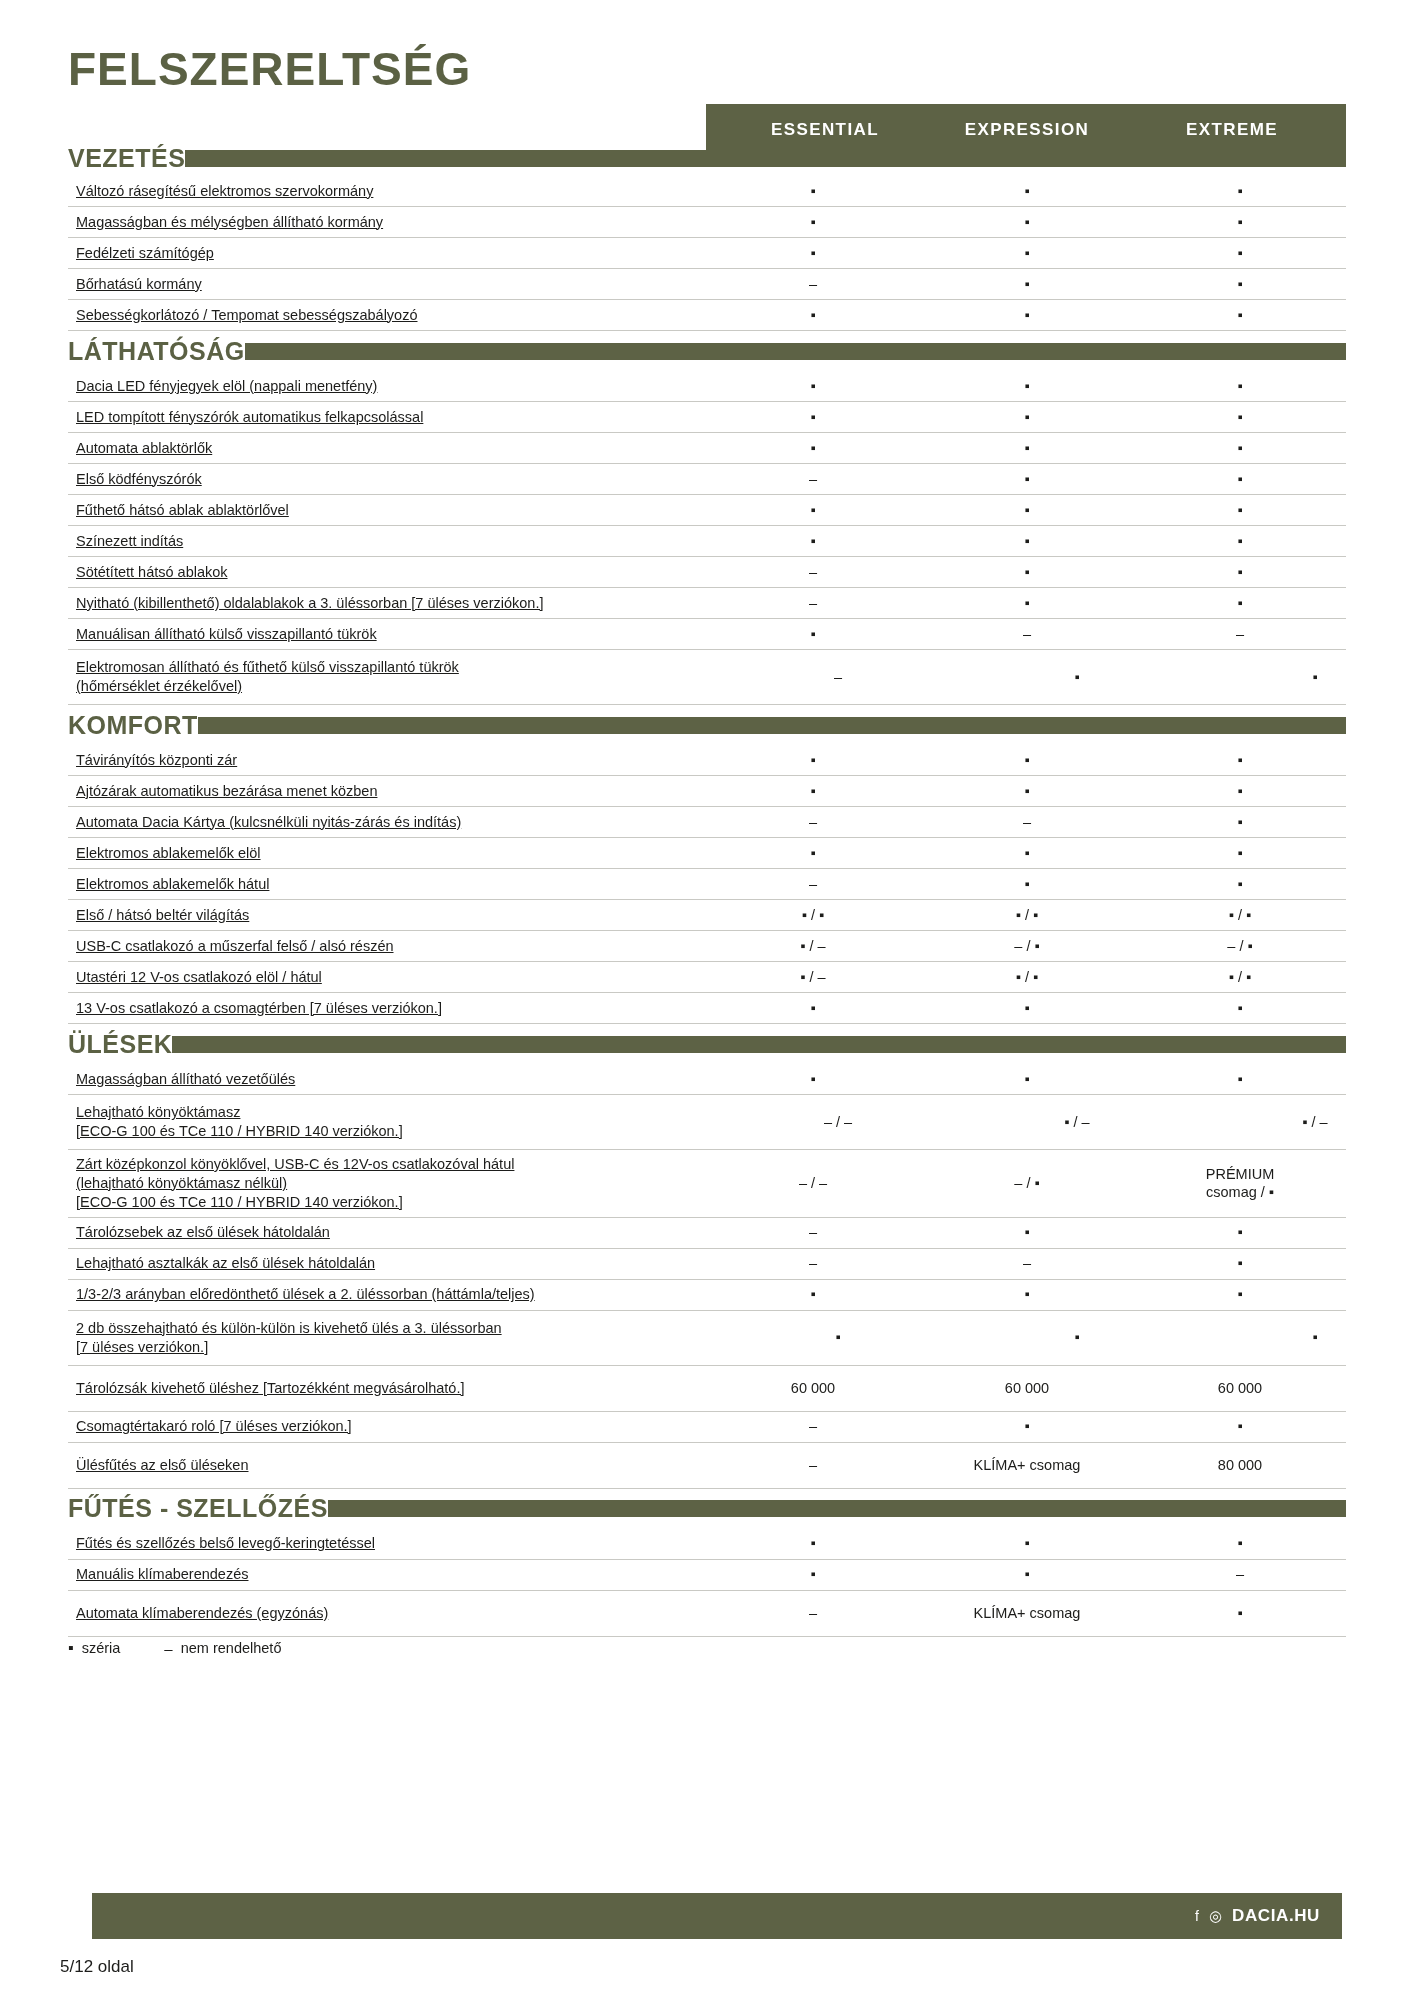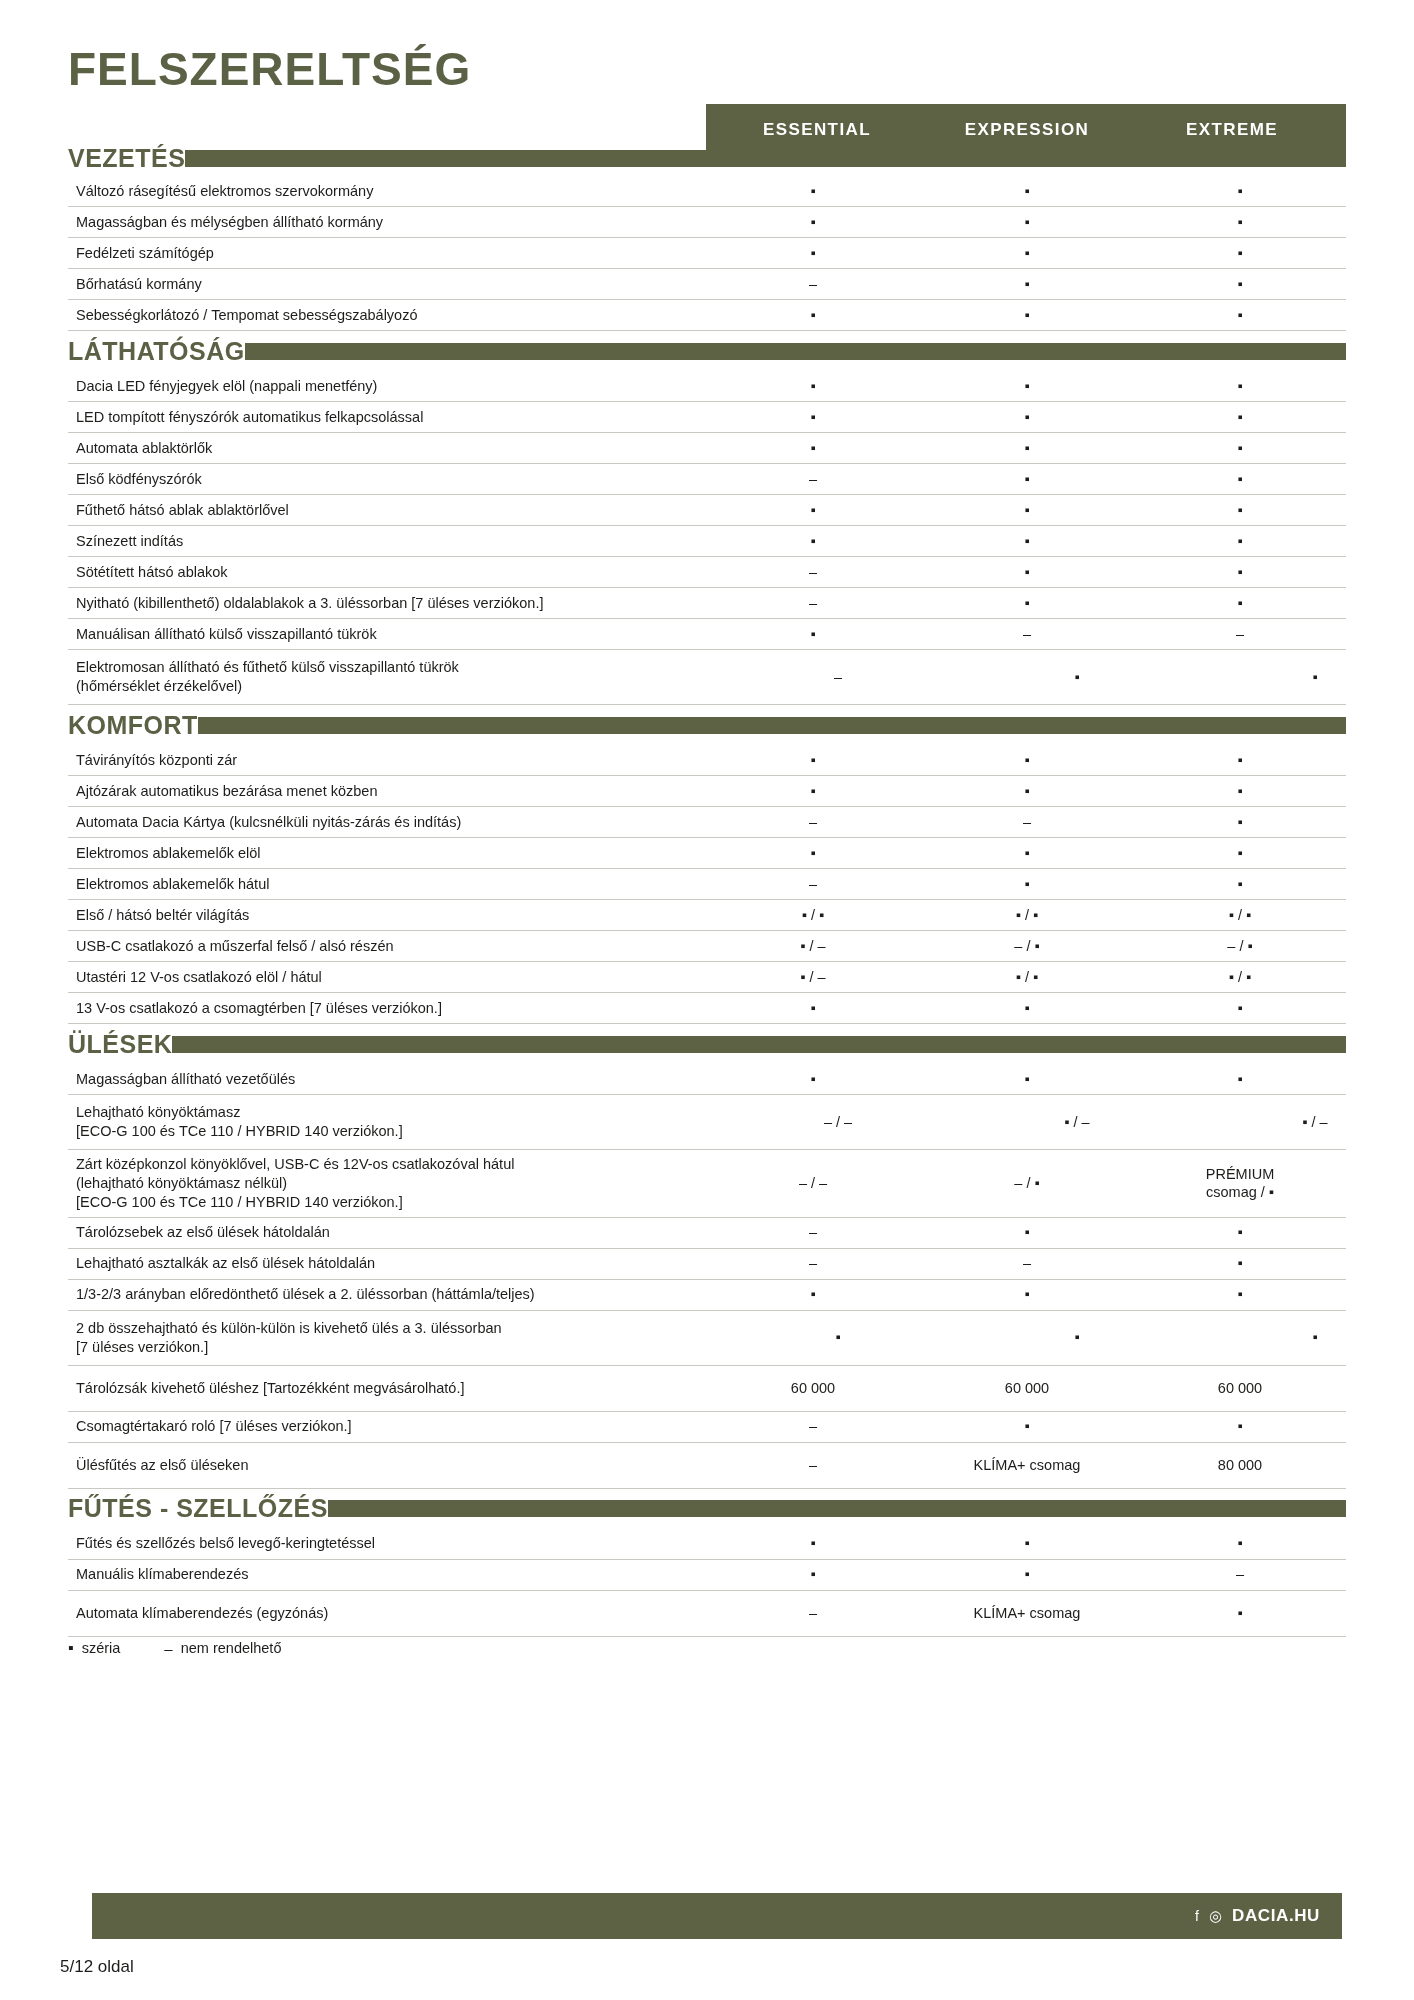--- a/index.html
+++ b/index.html
@@ -21,21 +21,21 @@
   }
   .col-head-bar {
     position:absolute; left:706px; top:104px; width:640px; height:52px;
     background:#5d6245;
   }
   .col-head-bar .ch {
     position:absolute; top:0; height:52px; line-height:52px;
     color:#ffffff; font-size:17px; font-weight:bold; letter-spacing:1.4px;
     text-align:center;
   }
-  .ch1 { left:4px;   width:214px; }
+  .ch1 { left:12px;   width:214px; }
   .ch2 { left:214px; width:214px; }
   .ch3 { left:420px; width:212px; }
 
   
   .table { position:absolute; left:68px; top:140px; width:1278px; }
 
   .sec {
     display:flex; align-items:center;
     height:40px;
   }
@@ -52,20 +52,21 @@
     display:flex; align-items:stretch;
     border-bottom:1px solid #c9c9c4;
     min-height:31px;
   }
   .row .label {
     width:638px; flex:0 0 638px;
     font-size:14.5px; line-height:1.3;
     display:flex; align-items:center;
     padding:5px 6px 5px 8px;
     color:#1d1d1b;
+    text-decoration:underline;
   }
   .row .label .sub { display:block; }
   .row .cell {
     flex:0 0 214px; width:214px;
     display:flex; align-items:center; justify-content:center;
     font-size:14.5px; text-align:center; line-height:1.25;
   }
   .row .cell.last { flex:0 0 212px; width:212px; }
   .row.tall { min-height:46px; }
   .row.tall2 { min-height:55px;gap:25px; }

